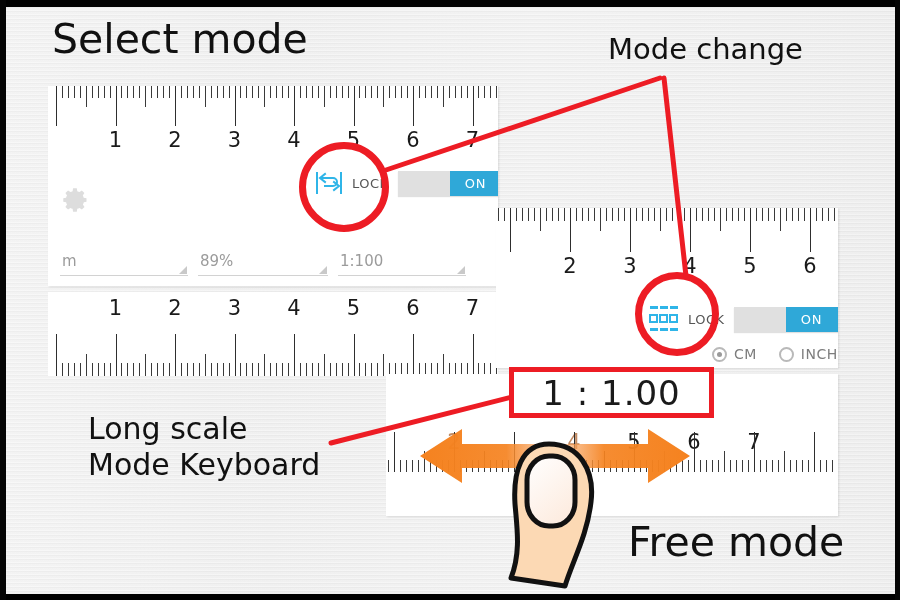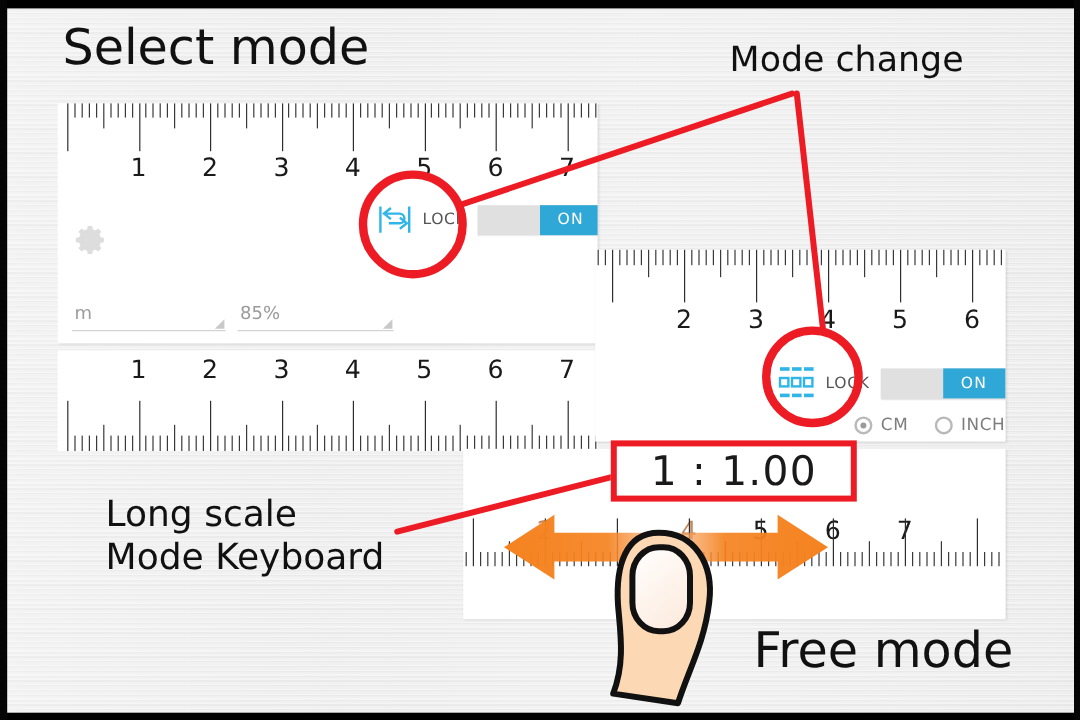--- a/index.html
+++ b/index.html
@@ -315,21 +315,25 @@
         <span class="on-half">ON</span>
       </span>
     </div>
 
     <div class="spinners" id="select-spinners" style="left:12px; top:164px;">
         <div class="spinner" style="width: 128px;">
           <span class="val">m</span>
           <span class="caret"></span>
         </div>
         <div class="spinner" style="width: 130px;">
-          <span class="val">85%</span>
+          <span class="val">89%</span>
+          <span class="caret"></span>
+        </div>
+        <div class="spinner" style="width: 128px;">
+          <span class="val">1:100</span>
           <span class="caret"></span>
         </div>
       </div>
   </div>
 
   <div id="panel-select-low" class="panel">
     <div id="r1-bot-nums" style="position:absolute;top:4px;left:0;width:100%;height:28px;">
         <span class="num" style="left: 67.5px;">1</span>
         <span class="num" style="left: 127px;">2</span>
         <span class="num" style="left: 186.5px;">3</span>

